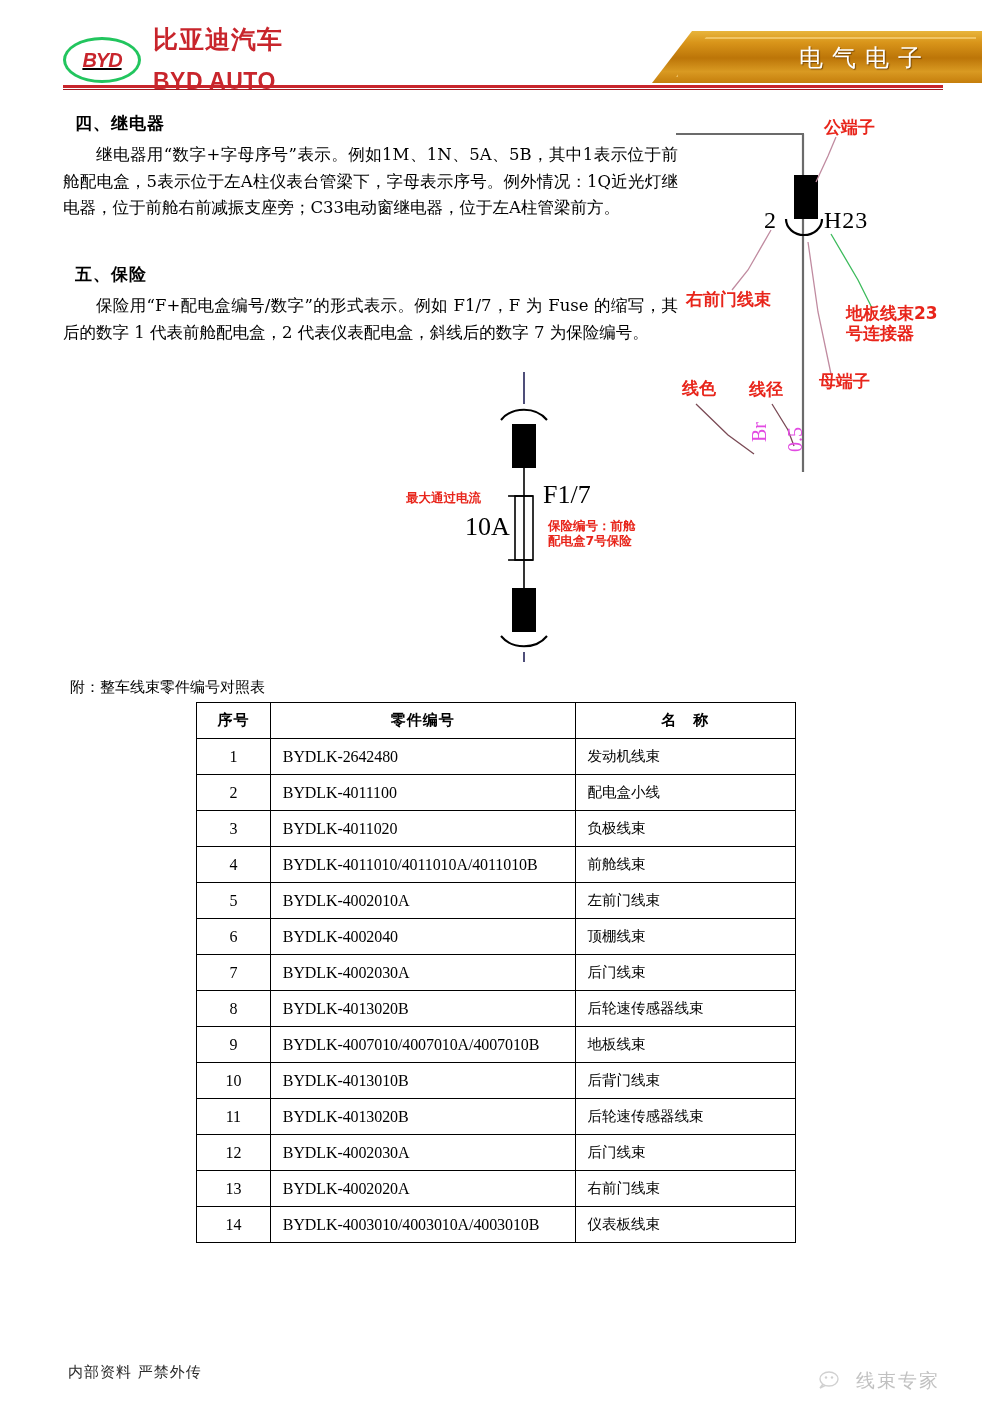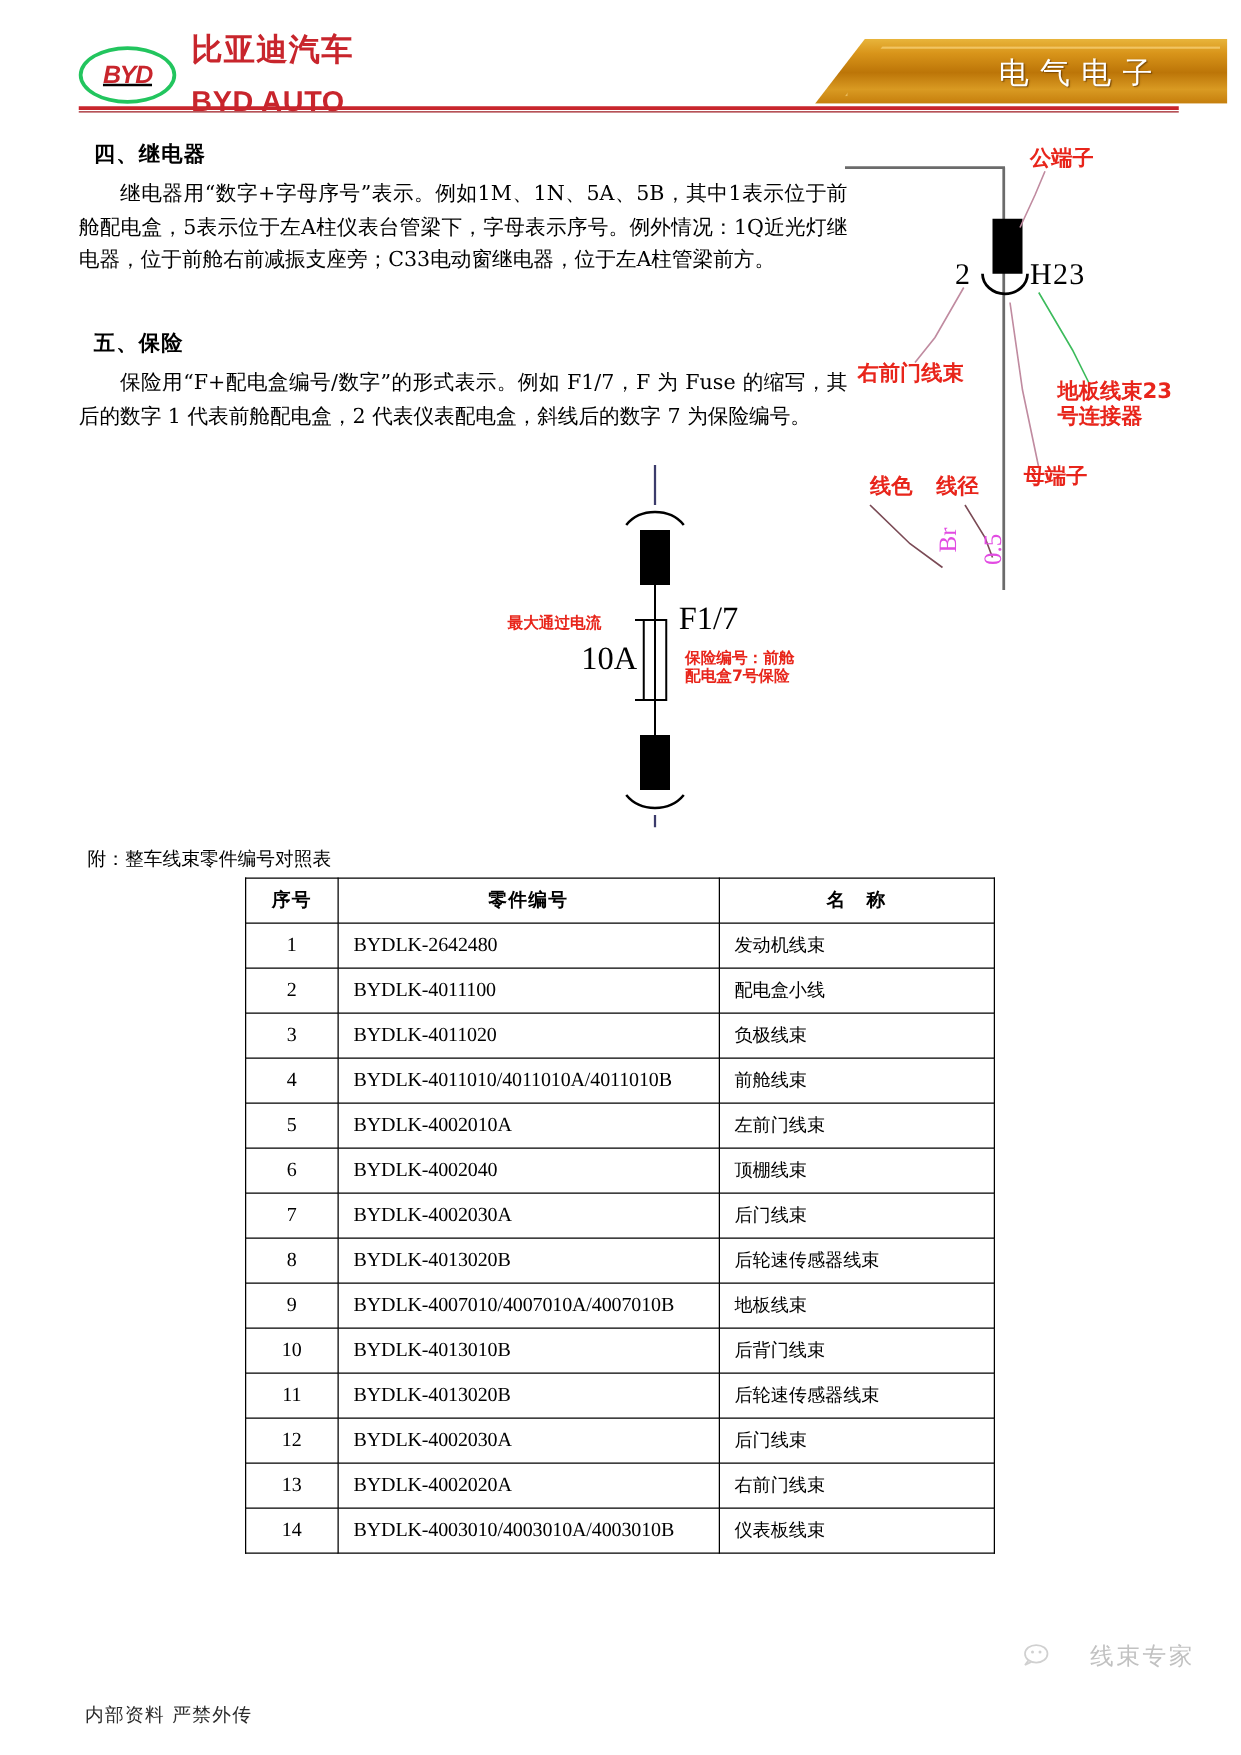--- a/index.html
+++ b/index.html
@@ -111,21 +111,21 @@
   .parts-table th.h-no{width:74px;}
   .parts-table th.h-code{width:305px;}
   .parts-table th.h-name{width:221px;}
 
   
   .footer-left{
     position:absolute;left:68px;top:1363px;
     font-family:"DejaVu Sans",sans-serif;font-size:15px;color:#2b2b2b;letter-spacing:1px;
   }
   .footer-right{
-    position:absolute;left:818px;top:1312px;display:flex;align-items:center;gap:24px;
+    position:absolute;left:818px;top:1368px;display:flex;align-items:center;gap:8px;
     opacity:.45;
   }
   .wechat-ico{width:30px;height:24px;}
   .footer-wm{
     font-family:"DejaVu Sans",sans-serif;font-size:19px;color:#777;letter-spacing:2px;
   }
 </style>
 </head>
 <body>
 
@@ -185,21 +185,21 @@
     </svg>
 
     <div class="num" style="left:88px;top:95px;">2</div>
     <div class="num" style="left:148px;top:95px;letter-spacing:1px;">H23</div>
 
     <div class="lbl" style="left:148px;top:6px;">公端子</div>
     <div class="lbl" style="left:10px;top:178px;">右前门线束</div>
     <div class="lbl" style="left:170px;top:192px;">地板线束23
 号连接器</div>
     <div class="lbl" style="left:143px;top:260px;">母端子</div>
-    <div class="lbl" style="left:20px;top:268px;">线色</div>
+    <div class="lbl" style="left:6px;top:268px;font-family:Liberation Mono, monospace;">线色</div>
     <div class="lbl" style="left:73px;top:268px;">线径</div>
 
     <div class="mag" style="left:72px;top:330px;transform:rotate(-90deg);transform-origin:left top;">Br</div>
     <div class="mag" style="left:108px;top:340px;transform:rotate(-90deg);transform-origin:left top;">0.5</div>
   </div>
 
   <div class="fuse-diagram">
     <svg width="300" height="290" viewBox="0 0 300 290">
 
       <line x1="124" y1="0" x2="124" y2="32" stroke="#3b3b6b" stroke-width="1.8"></line>

